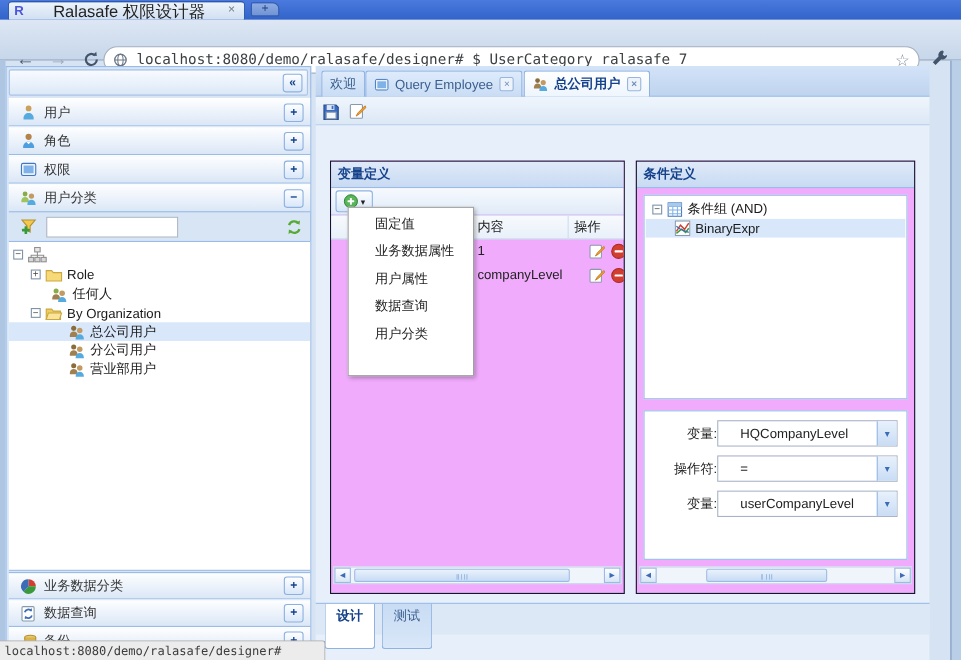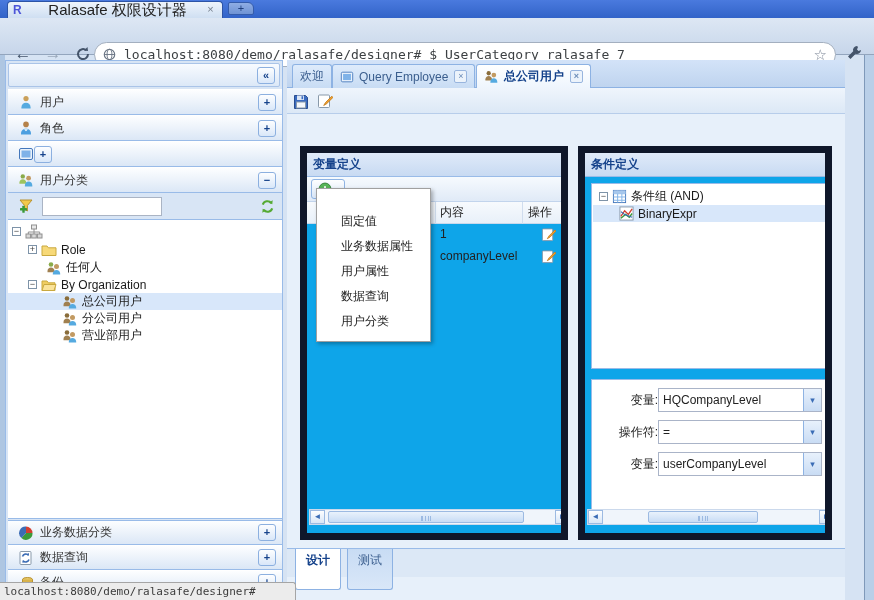--- a/index.html
+++ b/index.html
@@ -75,22 +75,22 @@
     border-radius:3px 3px 0 0; background:linear-gradient(#deebfb,#c8dcf4);
     display:flex; align-items:center; padding:0 7px; color:#3b5e8e; }
   .mtab.active { background:linear-gradient(#ffffff,#eef5fd); color:#15428b; font-weight:bold; }
   .tclose { width:13px; height:13px; margin-left:6px; border:1px solid #98b5de; border-radius:2px;
     background:#ecf3fb; color:#6b8cb8; font-size:9px; line-height:11px; text-align:center; }
   .mtoolbar { left:0; top:28px; width:558px; height:26px;
     background:linear-gradient(#eff5fc,#dce8f6); border-bottom:1px solid #b7cdea;
     display:flex; align-items:center; padding:0 6px; gap:8px; }
   .mcontent { left:0; top:54px; width:558px; height:486px; background:#e7f0fa; }
 
-  .panel { position:absolute; top:32px; height:394px; background:#0ea5e9;
-    border:7px solid #0f172a; overflow:hidden; }
+  .panel { position:absolute; top:32px; height:394px; background:#f0abfc;
+    border:1px solid #0f172a; overflow:hidden; }
   .panel-h { height:24px; background:linear-gradient(#dfeaf9,#c8daf2);
     border-bottom:1px solid #99bbe8; line-height:23px; padding-left:6px;
     font-weight:bold; color:#15428b; }
   .vtoolbar { height:25px; background:linear-gradient(#f6fafe,#e0eaf7);
     border-bottom:1px solid #c2d4ec; position:relative; }
   .addbtn { position:absolute; left:4px; top:2px; width:34px; height:20px;
     border:1px solid #8eb3e3; border-radius:3px; background:linear-gradient(#fdfeff,#d8e6f7);
     display:flex; align-items:center; justify-content:center; gap:2px; }
   .addarrow { font-size:8px; color:#222; }
   .gtable { position:relative; }
@@ -106,32 +106,32 @@
     background:#f0f5fb; border:1px solid #cbd9ec; display:flex; align-items:center; }
   .harrow { width:15px; height:14px; background:linear-gradient(#fdfeff,#d8e6f7);
     border:1px solid #9cbae2; color:#3b6cb5; font-size:8px; line-height:12px; text-align:center; }
   .hthumb { position:absolute; top:1px; height:12px; border:1px solid #9cbae2; border-radius:2px;
     background:linear-gradient(#e9f2fc,#c8dcf5); }
   .hgrip { position:absolute; top:4px; left:50%; width:10px; height:5px;
     border-left:1px solid #9cbae2; border-right:1px solid #9cbae2; margin-left:-5px;
     background:repeating-linear-gradient(90deg,#9cbae2 0 1px,transparent 1px 3px); }
 
   .menu { left:29px; top:74px; width:115px; height:154px; background:#fff;
-    border:1px solid #a0a0a0; box-shadow:2px 2px 4px rgba(0,0,0,.3); z-index:50; padding:20px 0; }
+    border:1px solid #a0a0a0; box-shadow:2px 2px 4px rgba(0,0,0,.3); z-index:50; padding:2px 0; }
   .mitem { height:25px; line-height:24px; padding-left:24px; color:#222; }
   .mitem.hl { margin:0 2px; border:1px solid #99bbe8; border-radius:2px; background:#e1eefc;
     padding-left:22px; color:#15428b; }
 
   .cbox { position:absolute; left:6px; width:240px; background:#fff; border:1px solid #99bbe8; }
   .crow { position:absolute; left:1px; width:236px; height:17px; display:flex; align-items:center; }
   .crow.sel { background:#d8e7fa; }
   .formrow { position:absolute; left:8px; height:24px; display:flex; align-items:center; }
   .flabel { width:58px; color:#222;text-align:right; }
   .combo { width:164px; height:24px; border:1px solid #aab4c8; background:#fff;
-    display:flex; align-items:stretch; }
+    display:flex; align-items:stretch;padding-left:16px; }
   .cval { flex:1; padding:0 4px; line-height:22px; white-space:nowrap; overflow:hidden; }
   .ctrig { width:18px; border-left:1px solid #8eb3e3;
     background:linear-gradient(#e8f1fc,#c9dcf4); color:#3b6cb5; font-size:9px;
     text-align:center; line-height:22px; }
 
   .btabs { left:0; top:434px; width:558px; height:29px; border-top:1px solid #99bbe8;
     background:#dce8f6; }
   .btab2 { position:absolute; top:0; height:41px; border:1px solid #8db2e3; border-top:none;
     border-radius:0 0 3px 3px; background:linear-gradient(#c8dcf4,#d9e7f8);
     padding:0 10px; line-height:23px; color:#3b5e8e; }
@@ -204,20 +204,21 @@
     <span class="lbl">角色</span>
     <span class="toolbtn">+</span>
   </div>
   <div class="abs acc-h" style="top:80px;">
     <span class="ticon">
       <svg width="16" height="16" viewBox="0 0 16 16">
           <rect x="1.5" y="2.5" width="13" height="11" rx="1.5" fill="#eaf2fb" stroke="#4477bb"></rect>
           <rect x="3.5" y="4.5" width="9" height="7" fill="#7fb2e8"></rect>
         </svg>
     </span>
+    <span class="lbl">权限</span>
     <span class="toolbtn">+</span>
   </div>
   <div class="abs acc-h" style="top:106px;">
     <span class="ticon">
       <svg width="16" height="16" viewBox="0 0 16 16">
           <circle cx="4.8" cy="4.4" r="2.2" fill="#8aab4a"></circle>
           <path d="M1.4 10.6c0-2.1 1.5-3.4 3.4-3.4s3.4 1.3 3.4 3.4v1.2H1.4z" fill="#9ec45e"></path>
           <circle cx="10.6" cy="6.2" r="2.4" fill="#c29a62"></circle>
           <path d="M6.9 13.4c0-2.3 1.6-3.8 3.7-3.8s3.7 1.5 3.7 3.8v1H6.9z" fill="#55aae0"></path>
         </svg>

